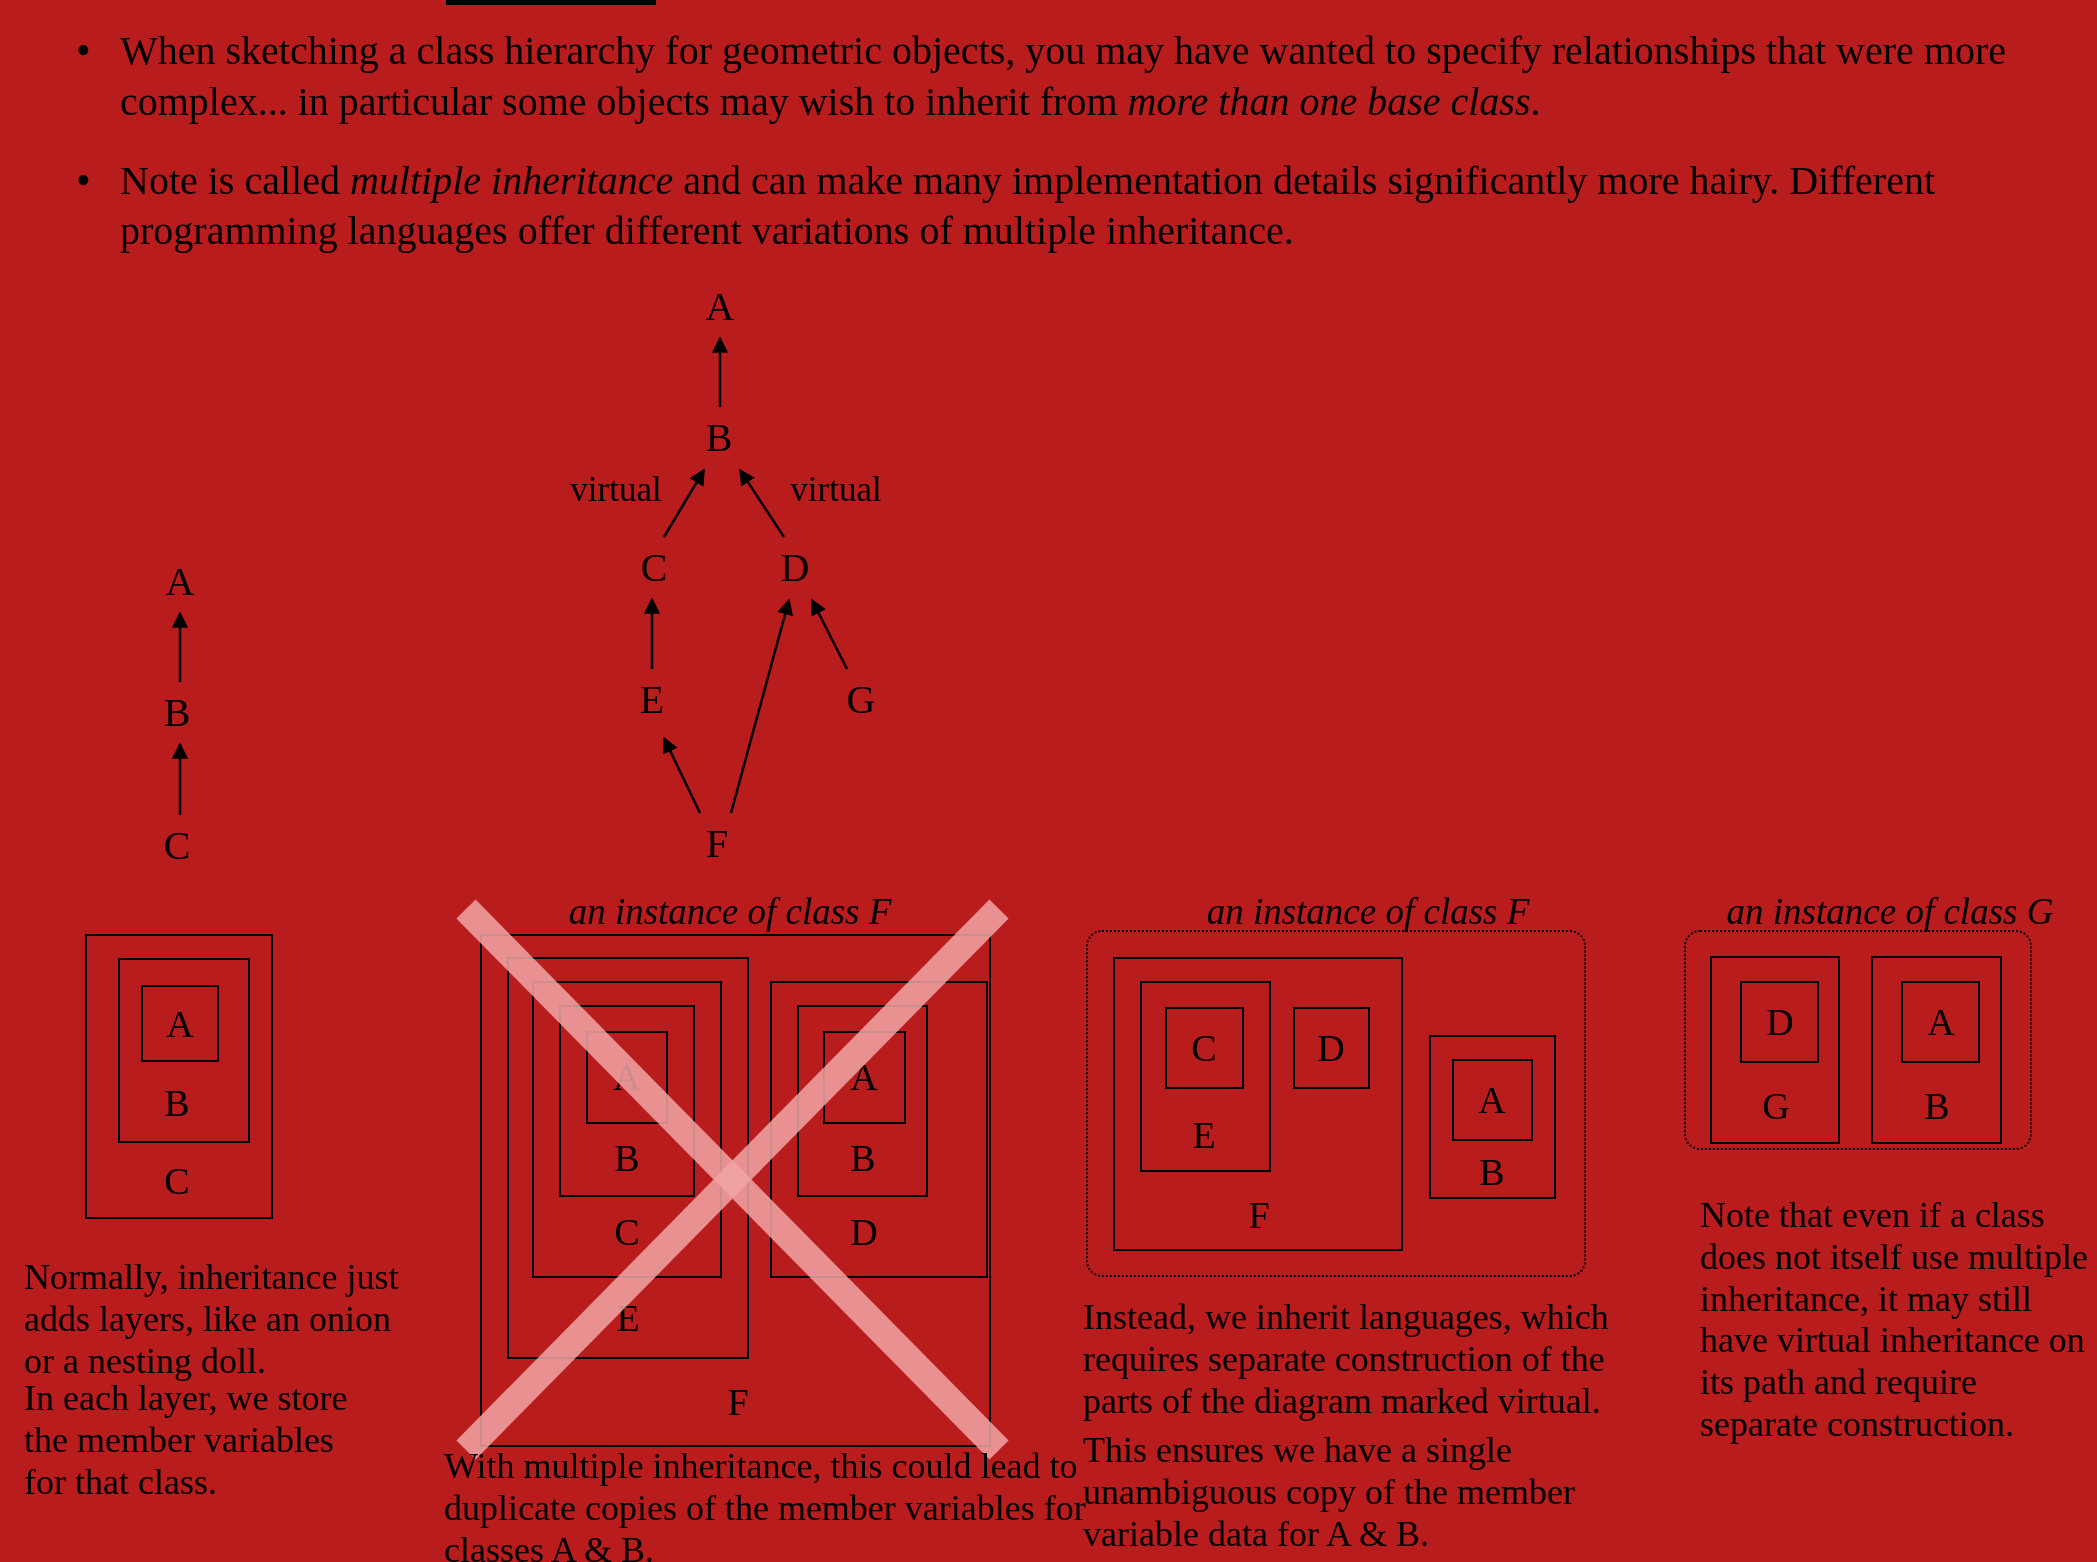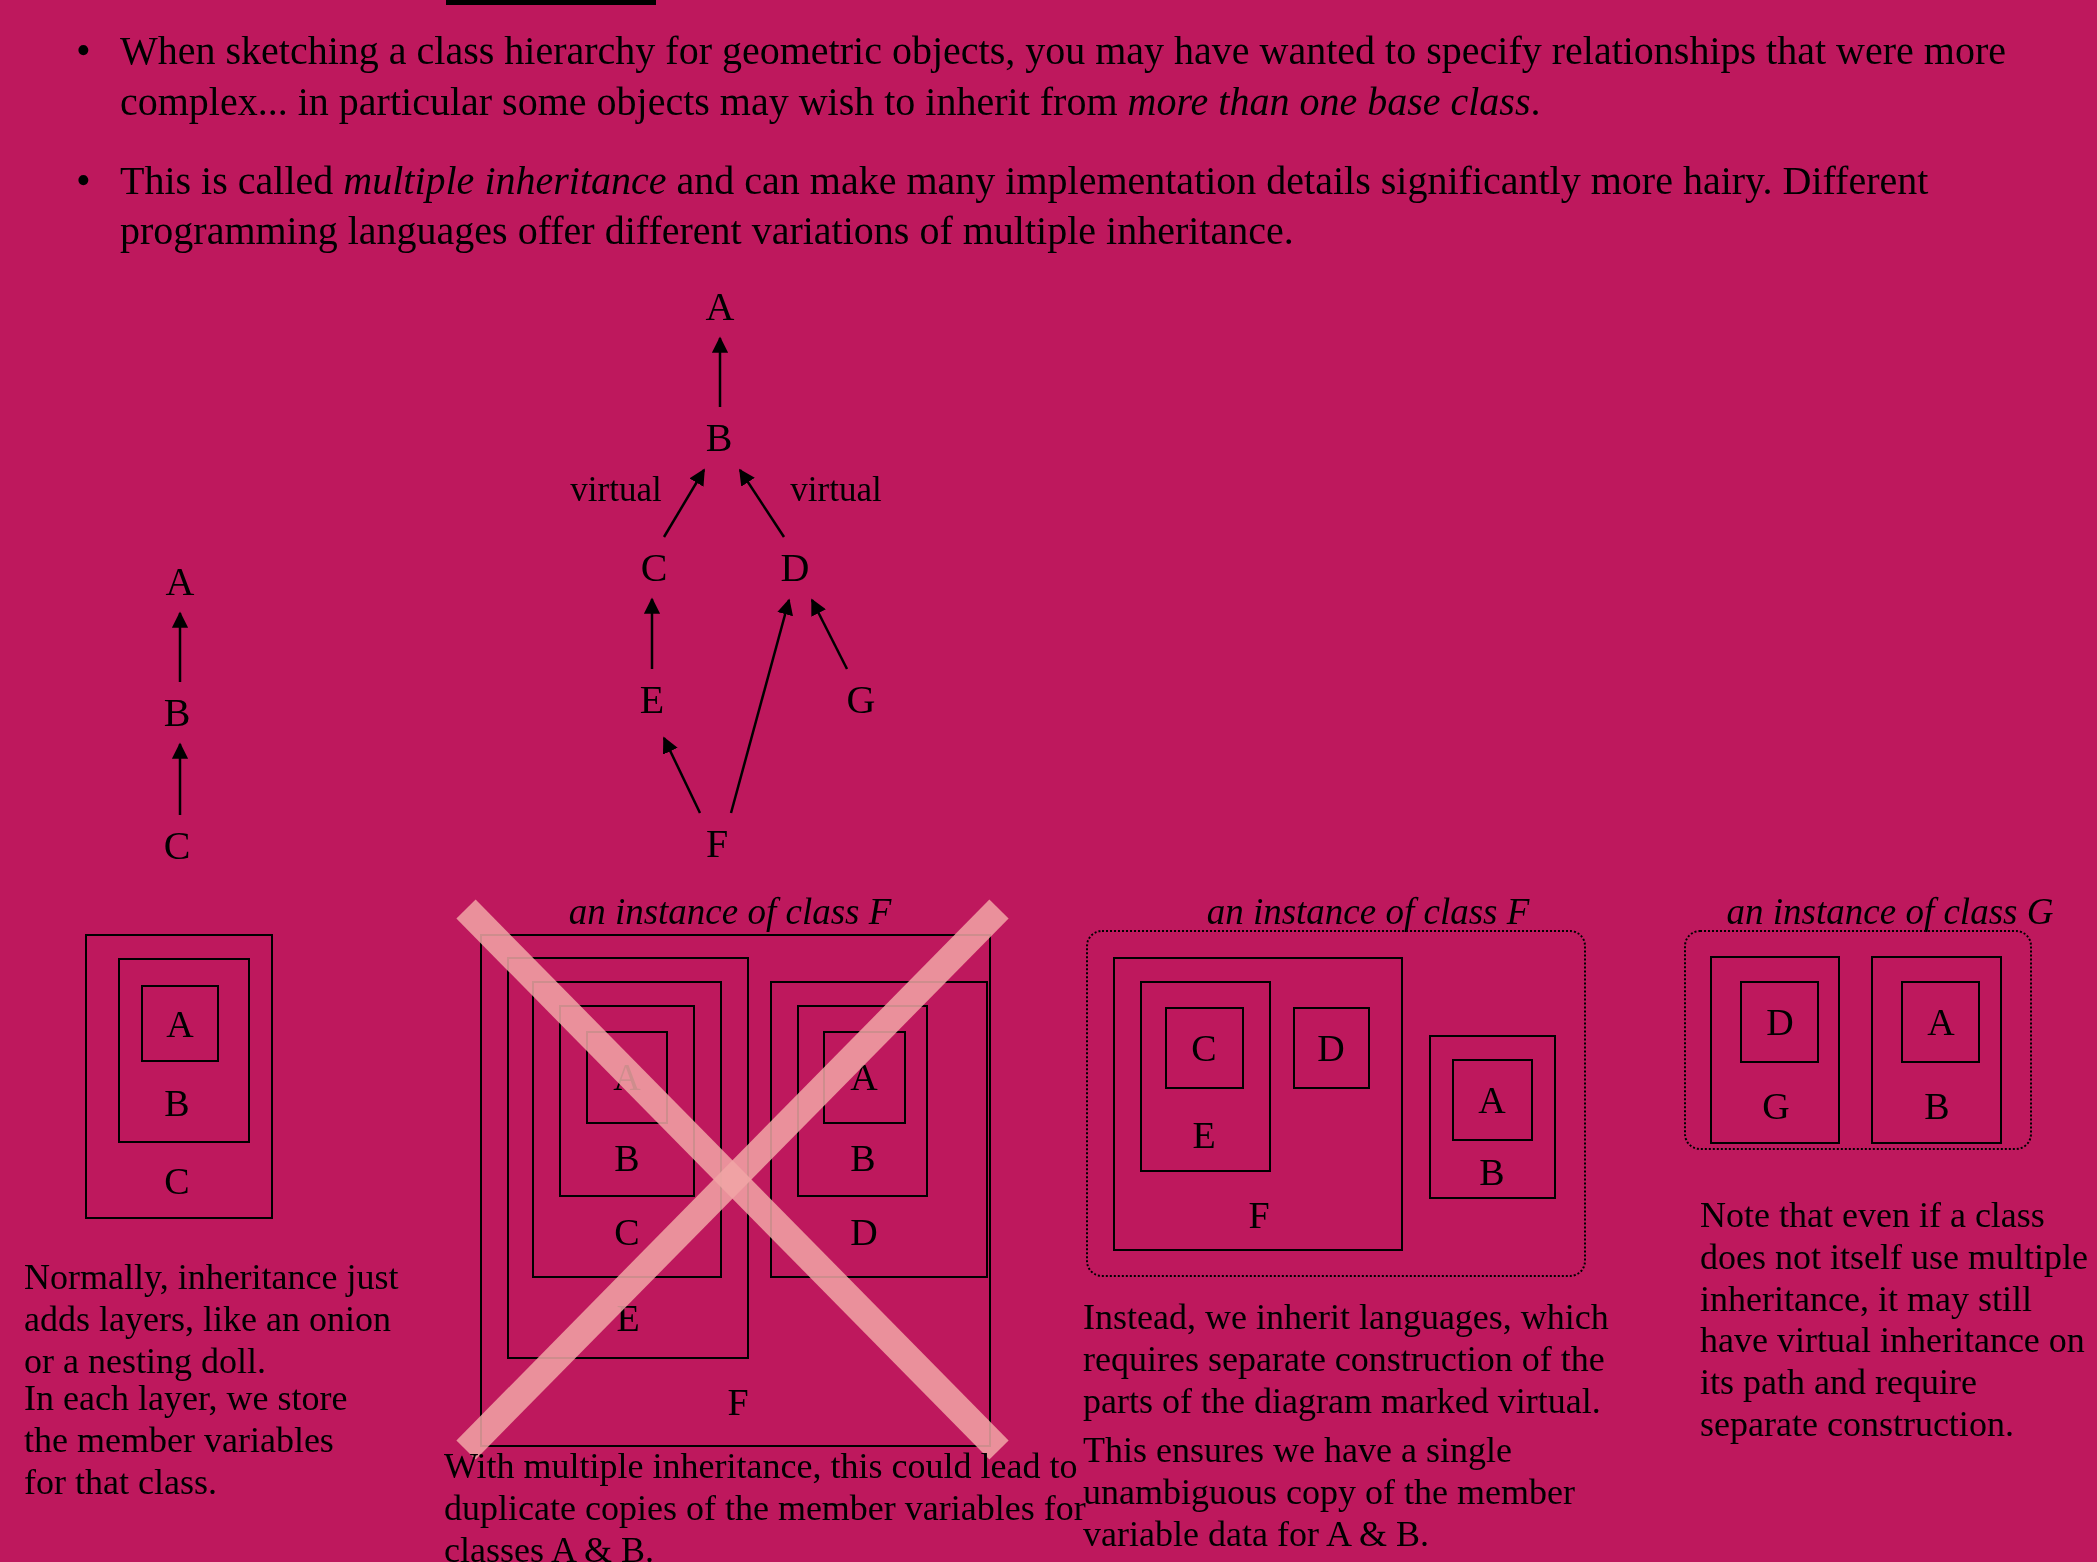--- a/index.html
+++ b/index.html
@@ -1,19 +1,19 @@
 <!DOCTYPE html>
 <html><head>
 <meta charset="utf-8">
 <style>
   * { margin:0; padding:0; box-sizing:border-box; }
   html,body { background:#ffffff; }
   .page {
     position:relative; width:2097px; height:1562px; overflow:hidden;
-    background:#be185d; color:#000;
+    background:#b91c1c; color:#000;
     font-family:"Liberation Serif","DejaVu Serif",serif;
   }
   .top-frag { position:absolute; background:#000; }
   ul.bullets { position:absolute; left:72px; top:26px; width:1995px; list-style:none; }
   ul.bullets li { position:relative; padding-left:48px; font-size:40px; line-height:1.27; margin-bottom:28px; }
   ul.bullets li::before { content:"\2022"; position:absolute; left:4px; top:-2px; font-size:42px; }
   em { font-style:italic; }
   .node { position:absolute; transform:translate(-50%,-50%); font-size:40px; white-space:nowrap; }
   .virtual { position:absolute; transform:translate(-50%,-50%); font-size:35px; white-space:nowrap; }
   svg.overlay { position:absolute; left:0; top:0; pointer-events:none; }
@@ -27,21 +27,21 @@
 </style>
 </head>
 <body>
 
 <div class="page">
 
   <div class="top-frag" style="left:446px; top:0; width:210px; height:5px;"></div>
 
   <ul class="bullets">
     <li><span>When sketching a class hierarchy for geometric objects, you may have wanted to specify relationships that were more complex... in particular some objects may wish to inherit from </span><em>more than one base class</em><span>.</span></li>
-    <li><span>This is called </span><em>multiple inheritance</em><span> and can make many implementation details significantly more hairy. Different programming languages offer different variations of multiple inheritance.</span></li>
+    <li><span>Note is called </span><em>multiple inheritance</em><span> and can make many implementation details significantly more hairy. Different programming languages offer different variations of multiple inheritance.</span></li>
   </ul>
 
   <svg class="overlay" width="2097" height="890" viewBox="0 0 2097 890">
     <defs>
       <marker id="arrow" viewBox="0 0 10 10" refX="9" refY="5" markerWidth="6.5" markerHeight="6.5" orient="auto">
         <path d="M0,0 L10,5 L0,10 z" fill="#000"></path>
       </marker>
     </defs>
 
     <line x1="180" y1="815" x2="180" y2="744" stroke="#000" stroke-width="2.5" marker-end="url(#arrow)"></line>

